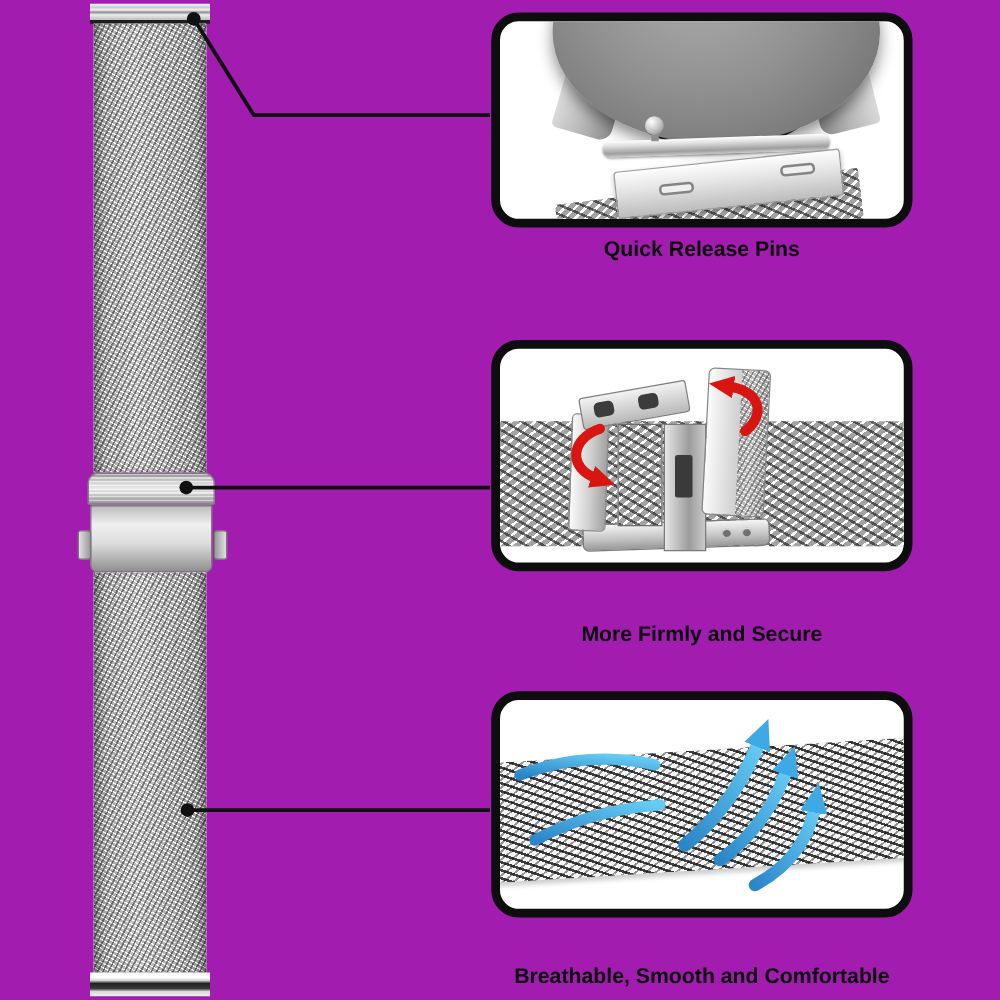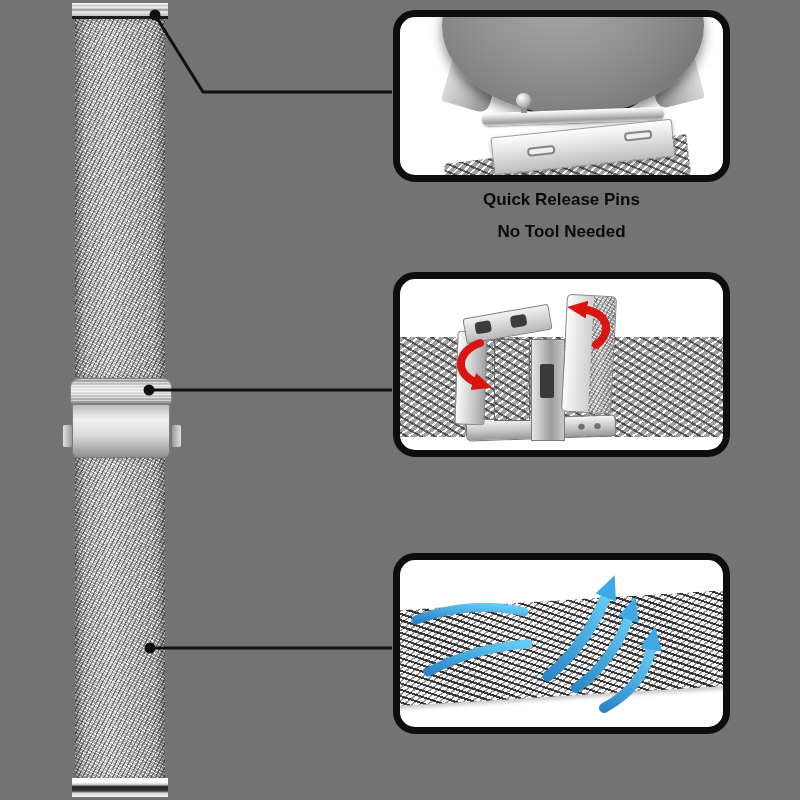--- a/index.html
+++ b/index.html
@@ -1,16 +1,16 @@
 <!DOCTYPE html>
 <html><head>
 <meta charset="utf-8">
 <style>
   html,body{margin:0;padding:0;background:#ffffff;}
-  #stage{position:relative;width:800px;height:800px;background:#737373;overflow:hidden;
+  #stage{position:relative;width:800px;height:800px;background:#a21caf;overflow:hidden;
          font-family:"Liberation Sans",sans-serif;}
 
   
   #band{position:absolute;left:75px;top:0;width:90px;height:800px;}
   .mesh-fine{
     background-color:#e0e0e0;
     background-image:
       repeating-linear-gradient(118deg, rgba(30,30,30,.5) 0 1.2px, rgba(255,255,255,0) 1.2px 3.8px),
       repeating-linear-gradient(28deg, rgba(255,255,255,.85) 0 1px, rgba(110,110,110,.35) 1px 3.2px),
       linear-gradient(90deg,#b8b8b8 0%,#f1f1f1 38%,#dadada 62%,#b2b2b2 100%);
@@ -157,21 +157,20 @@
       <div class="spring-bar"></div>
       <div class="qr-stem"></div>
       <div class="qr-knob"></div>
       <div class="end-plate">
         <div class="plate-slot s1"></div>
         <div class="plate-slot s2"></div>
       </div>
     </div>
   </div>
   <div class="caption" style="top:190px">Quick Release Pins</div>
-  <div class="caption" style="top:222px">No Tool Needed</div>
 
   <div class="panel" id="panel-dl">
     <div class="panel-body">
       <div class="dl-mesh mesh-coarse"></div>
       <div class="dl-bottom-bar">
         <div class="screw c1"></div>
         <div class="screw c2"></div>
       </div>
       <div class="dl-flap-left"></div>
       <div class="dl-top-plate">
@@ -191,20 +190,21 @@
             <path d="M0 2 L20 11 L0 20 Z" fill="#d81510"></path>
           </marker>
         </defs>
         <g stroke="#d81510" stroke-width="8" fill="none" stroke-linecap="round">
           <path d="M80 64 C 56 72, 54 96, 78 104" marker-end="url(#redhead)"></path>
           <path d="M196 66 C 212 54, 210 34, 182 30" marker-end="url(#redhead)"></path>
         </g>
       </svg>
     </div>
   </div>
+  <div class="caption" style="top:498px">More Firmly and Secure</div>
 
   <div class="panel" id="panel-ws">
     <div class="panel-body">
       <div class="ws-mesh mesh-dark"></div>
       <svg class="ws-arrows" viewBox="0 0 323 167" xmlns="http://www.w3.org/2000/svg">
         <defs>
           <linearGradient id="bluegrad" x1="0" y1="1" x2="1" y2="0">
             <stop offset="0" stop-color="#2b86c8"></stop>
             <stop offset="1" stop-color="#66ccf5"></stop>
           </linearGradient>
@@ -215,14 +215,15 @@
         <g stroke="url(#bluegrad)" fill="none" stroke-linecap="round">
           <path d="M16 60 C 52 46, 92 44, 124 52" stroke-width="9"></path>
           <path d="M28 112 C 62 94, 96 86, 128 84" stroke-width="9"></path>
           <path d="M148 116 C 178 92, 196 62, 208 32" stroke-width="11" marker-end="url(#bluehead)"></path>
           <path d="M176 128 C 205 108, 222 78, 230 54" stroke-width="10" marker-end="url(#bluehead)"></path>
           <path d="M204 148 C 234 132, 248 108, 252 84" stroke-width="10" marker-end="url(#bluehead)"></path>
         </g>
       </svg>
     </div>
   </div>
+  <div class="caption" style="top:771px">Breathable, Smooth and Comfortable</div>
 
 </div>
 
 </body></html>

